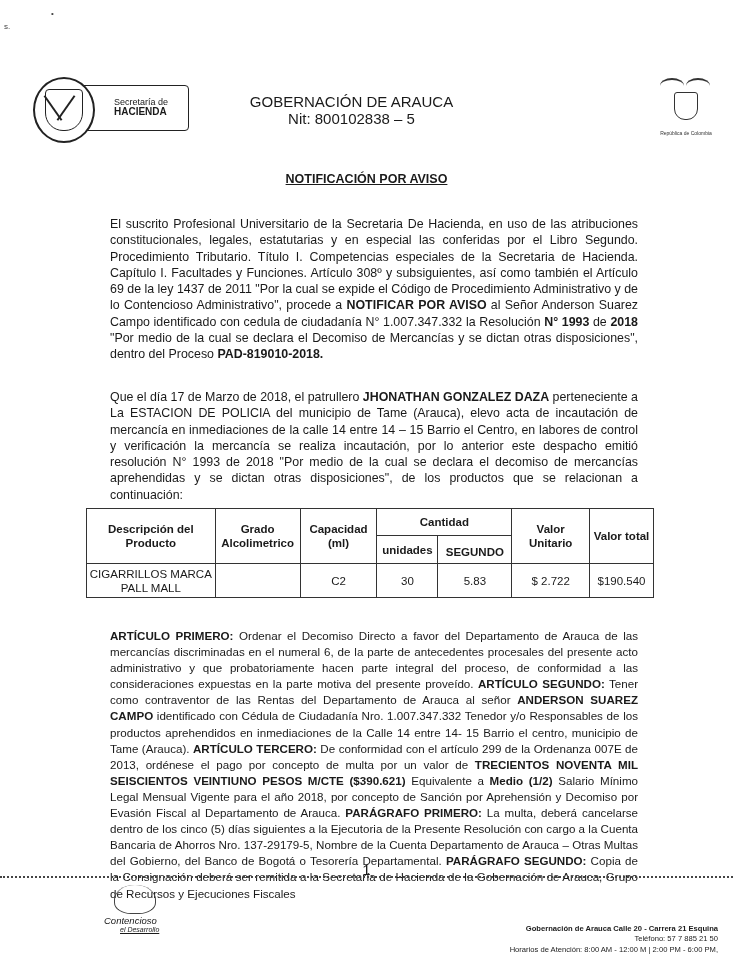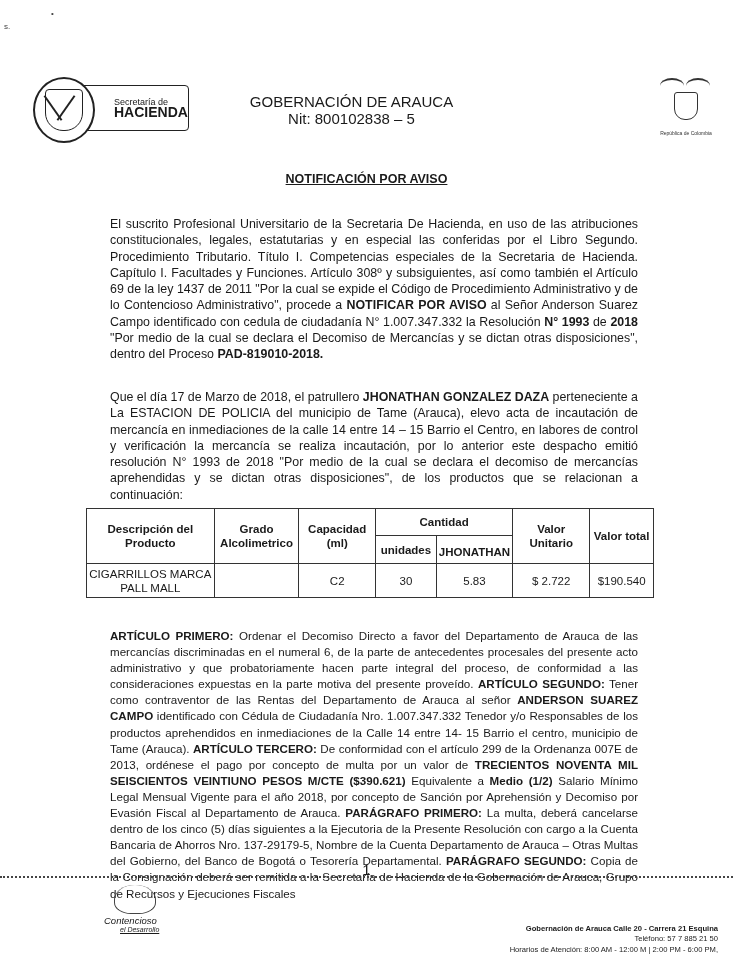--- a/index.html
+++ b/index.html
@@ -8,21 +8,21 @@
   .abs { position:absolute; }
   .speck { position:absolute; font-size:8px; color:#444; }
   
   .logo-hac { left:33px; top:77px; width:157px; height:58px; }
   .seal { position:absolute; left:0; top:0; width:58px; height:62px; border:2px solid #222; border-radius:50%; background:#fff; z-index:2; }
   .seal-inner { position:absolute; left:10px; top:10px; width:36px; height:40px; border:1.5px solid #222; border-radius:4px 4px 18px 18px; }
   .seal-line { position:absolute; left:17px; top:14px; width:2px; height:30px; background:#222; transform:rotate(-35deg); }
   .seal-line2 { position:absolute; left:30px; top:14px; width:2px; height:30px; background:#222; transform:rotate(35deg); }
   .hac-box { position:absolute; left:46px; top:8px; width:108px; height:44px; border:1.5px solid #222; border-radius:4px; }
   .hac-t1 { position:absolute; left:34px; top:12px; font-size:9px; line-height:9px;text-align:right; }
-  .hac-t2 { position:absolute; left:34px; top:21px; font-size:14px; font-weight:bold; line-height:10px; }
+  .hac-t2 { position:absolute; left:34px; top:21px; font-size:10px; font-weight:bold; line-height:10px; }
   .gob { left:0; width:703px; top:93px; text-align:center; font-size:15px; line-height:17px; }
   .gob div { transform:translateX(0px); }
   .coat { left:660px; top:76px; width:50px; height:54px; }
   .coat-shield { position:absolute; left:14px; top:16px; width:22px; height:26px; border:1.5px solid #333; border-radius:3px 3px 11px 11px; }
   .coat-wing { position:absolute; top:2px; width:24px; height:14px; border-top:2px solid #333; border-radius:50% 50% 0 0; }
   .coat-label { position:absolute; left:-4px; top:54px; width:60px; text-align:center; font-size:5px; color:#333; }
   .title { left:0; width:733px; top:172px; text-align:center; font-size:12.5px; font-weight:bold; }
   .title span { text-decoration:underline; }
   
   .para { left:110px; width:528px; font-size:12.4px; line-height:16.3px; text-align:justify; }
@@ -93,21 +93,21 @@
       <tr style="height:27px">
     <th rowspan="2">Descripción del Producto</th>
     <th rowspan="2">Grado Alcolimetrico</th>
     <th rowspan="2">Capacidad (ml)</th>
     <th colspan="2">Cantidad</th>
     <th rowspan="2">Valor Unitario</th>
     <th rowspan="2">Valor total</th>
   </tr>
   <tr style="height:28px">
     <th>unidades</th>
-    <th style="padding-top:6px">JHONATHAN</th>
+    <th style="padding-top:6px">SEGUNDO</th>
   </tr>
   <tr style="height:34px">
     <td>CIGARRILLOS MARCA PALL MALL</td>
     <td></td>
     <td>C2</td>
     <td>30</td>
     <td>5.83</td>
     <td>$ 2.722</td>
     <td>$190.540</td>
   </tr>

